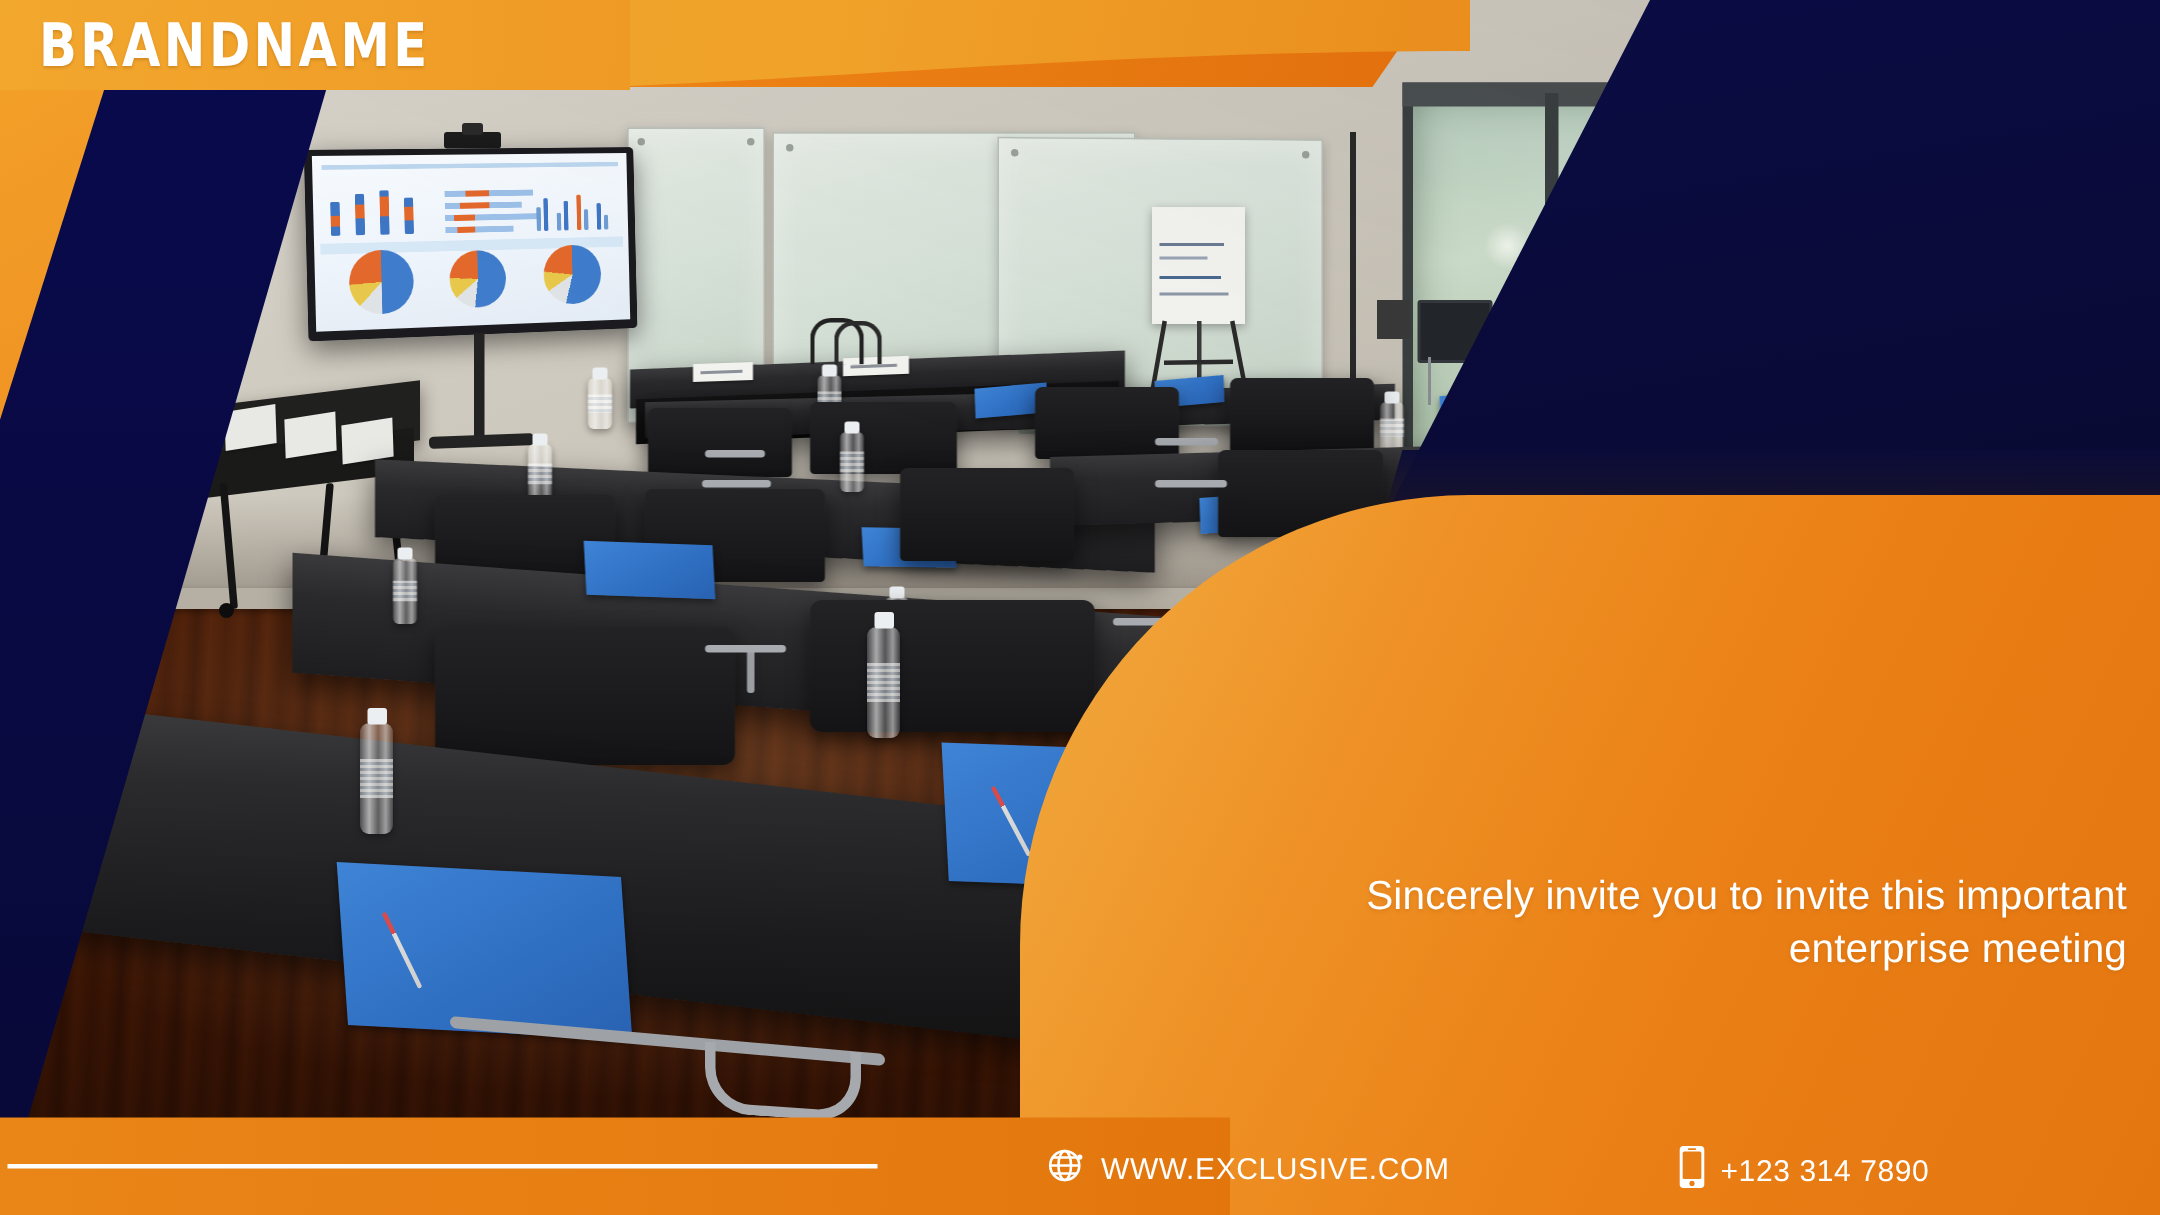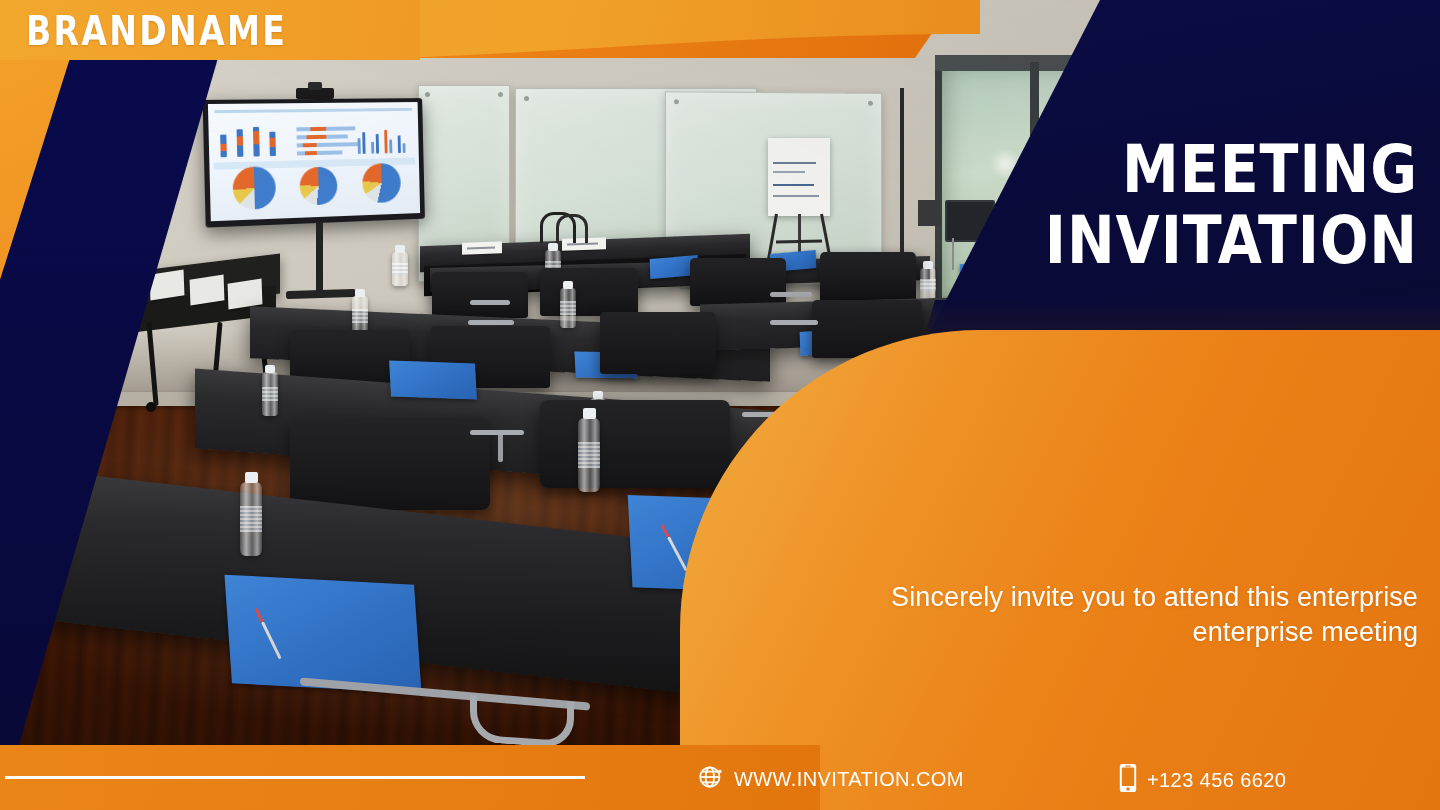--- a/index.html
+++ b/index.html
@@ -454,51 +454,47 @@
     <div id="orange-right"></div>
     <div id="orange-right-sheen"></div>
 
     <div id="footband"></div>
     <div id="footline"></div>
   </div>
 
   <div class="layer" id="text">
     <div id="brandname">BRANDNAME</div>
 
-    <div id="title">
-      <span class="l1">MEETING</span>
-      <span class="l2">INVITATION</span>
-    </div>
-
-
-    <div id="subtitle">Sincerely invite you to attend this enterprise enterprise meeting</div>
+
+
+    <div id="subtitle">Sincerely invite you to invite this important enterprise meeting</div>
   </div>
 
   <div id="contacts">
 
     <div class="contact" id="contact-web">
       <span class="ico">
         <svg width="28" height="28" viewBox="0 0 24 24" fill="none" stroke="#ffffff" stroke-width="1.5">
           <circle cx="11" cy="12" r="8.3"></circle>
           <ellipse cx="11" cy="12" rx="3.6" ry="8.3"></ellipse>
           <line x1="2.7" y1="12" x2="19.3" y2="12"></line>
           <line x1="4.2" y1="7.4" x2="17.8" y2="7.4"></line>
           <line x1="4.2" y1="16.6" x2="17.8" y2="16.6"></line>
           <circle cx="19.6" cy="7.2" r="1.5" fill="#ffffff" stroke="none"></circle>
         </svg>
       </span>
-      <span>WWW.INVITATION.COM</span>
+      <span>WWW.EXCLUSIVE.COM</span>
     </div>
 
     <div class="contact" id="contact-phone">
       <span class="ico">
         <svg width="20" height="30" viewBox="0 0 16 26" fill="none">
           <rect x="0.9" y="0.9" width="14.2" height="24.2" rx="2.2" fill="#ffffff"></rect>
           <rect x="2.6" y="4.0" width="10.8" height="16.0" rx="1" fill="#e87f16"></rect>
           <rect x="5.6" y="2.1" width="4.8" height="1.1" rx="0.55" fill="#e87f16"></rect>
           <circle cx="8" cy="22.5" r="1.5" fill="#e87f16"></circle>
         </svg>
       </span>
-      <span>+123 456 6620</span>
+      <span>+123 314 7890</span>
     </div>
   </div>
 
 </div>
 
 </body></html>

